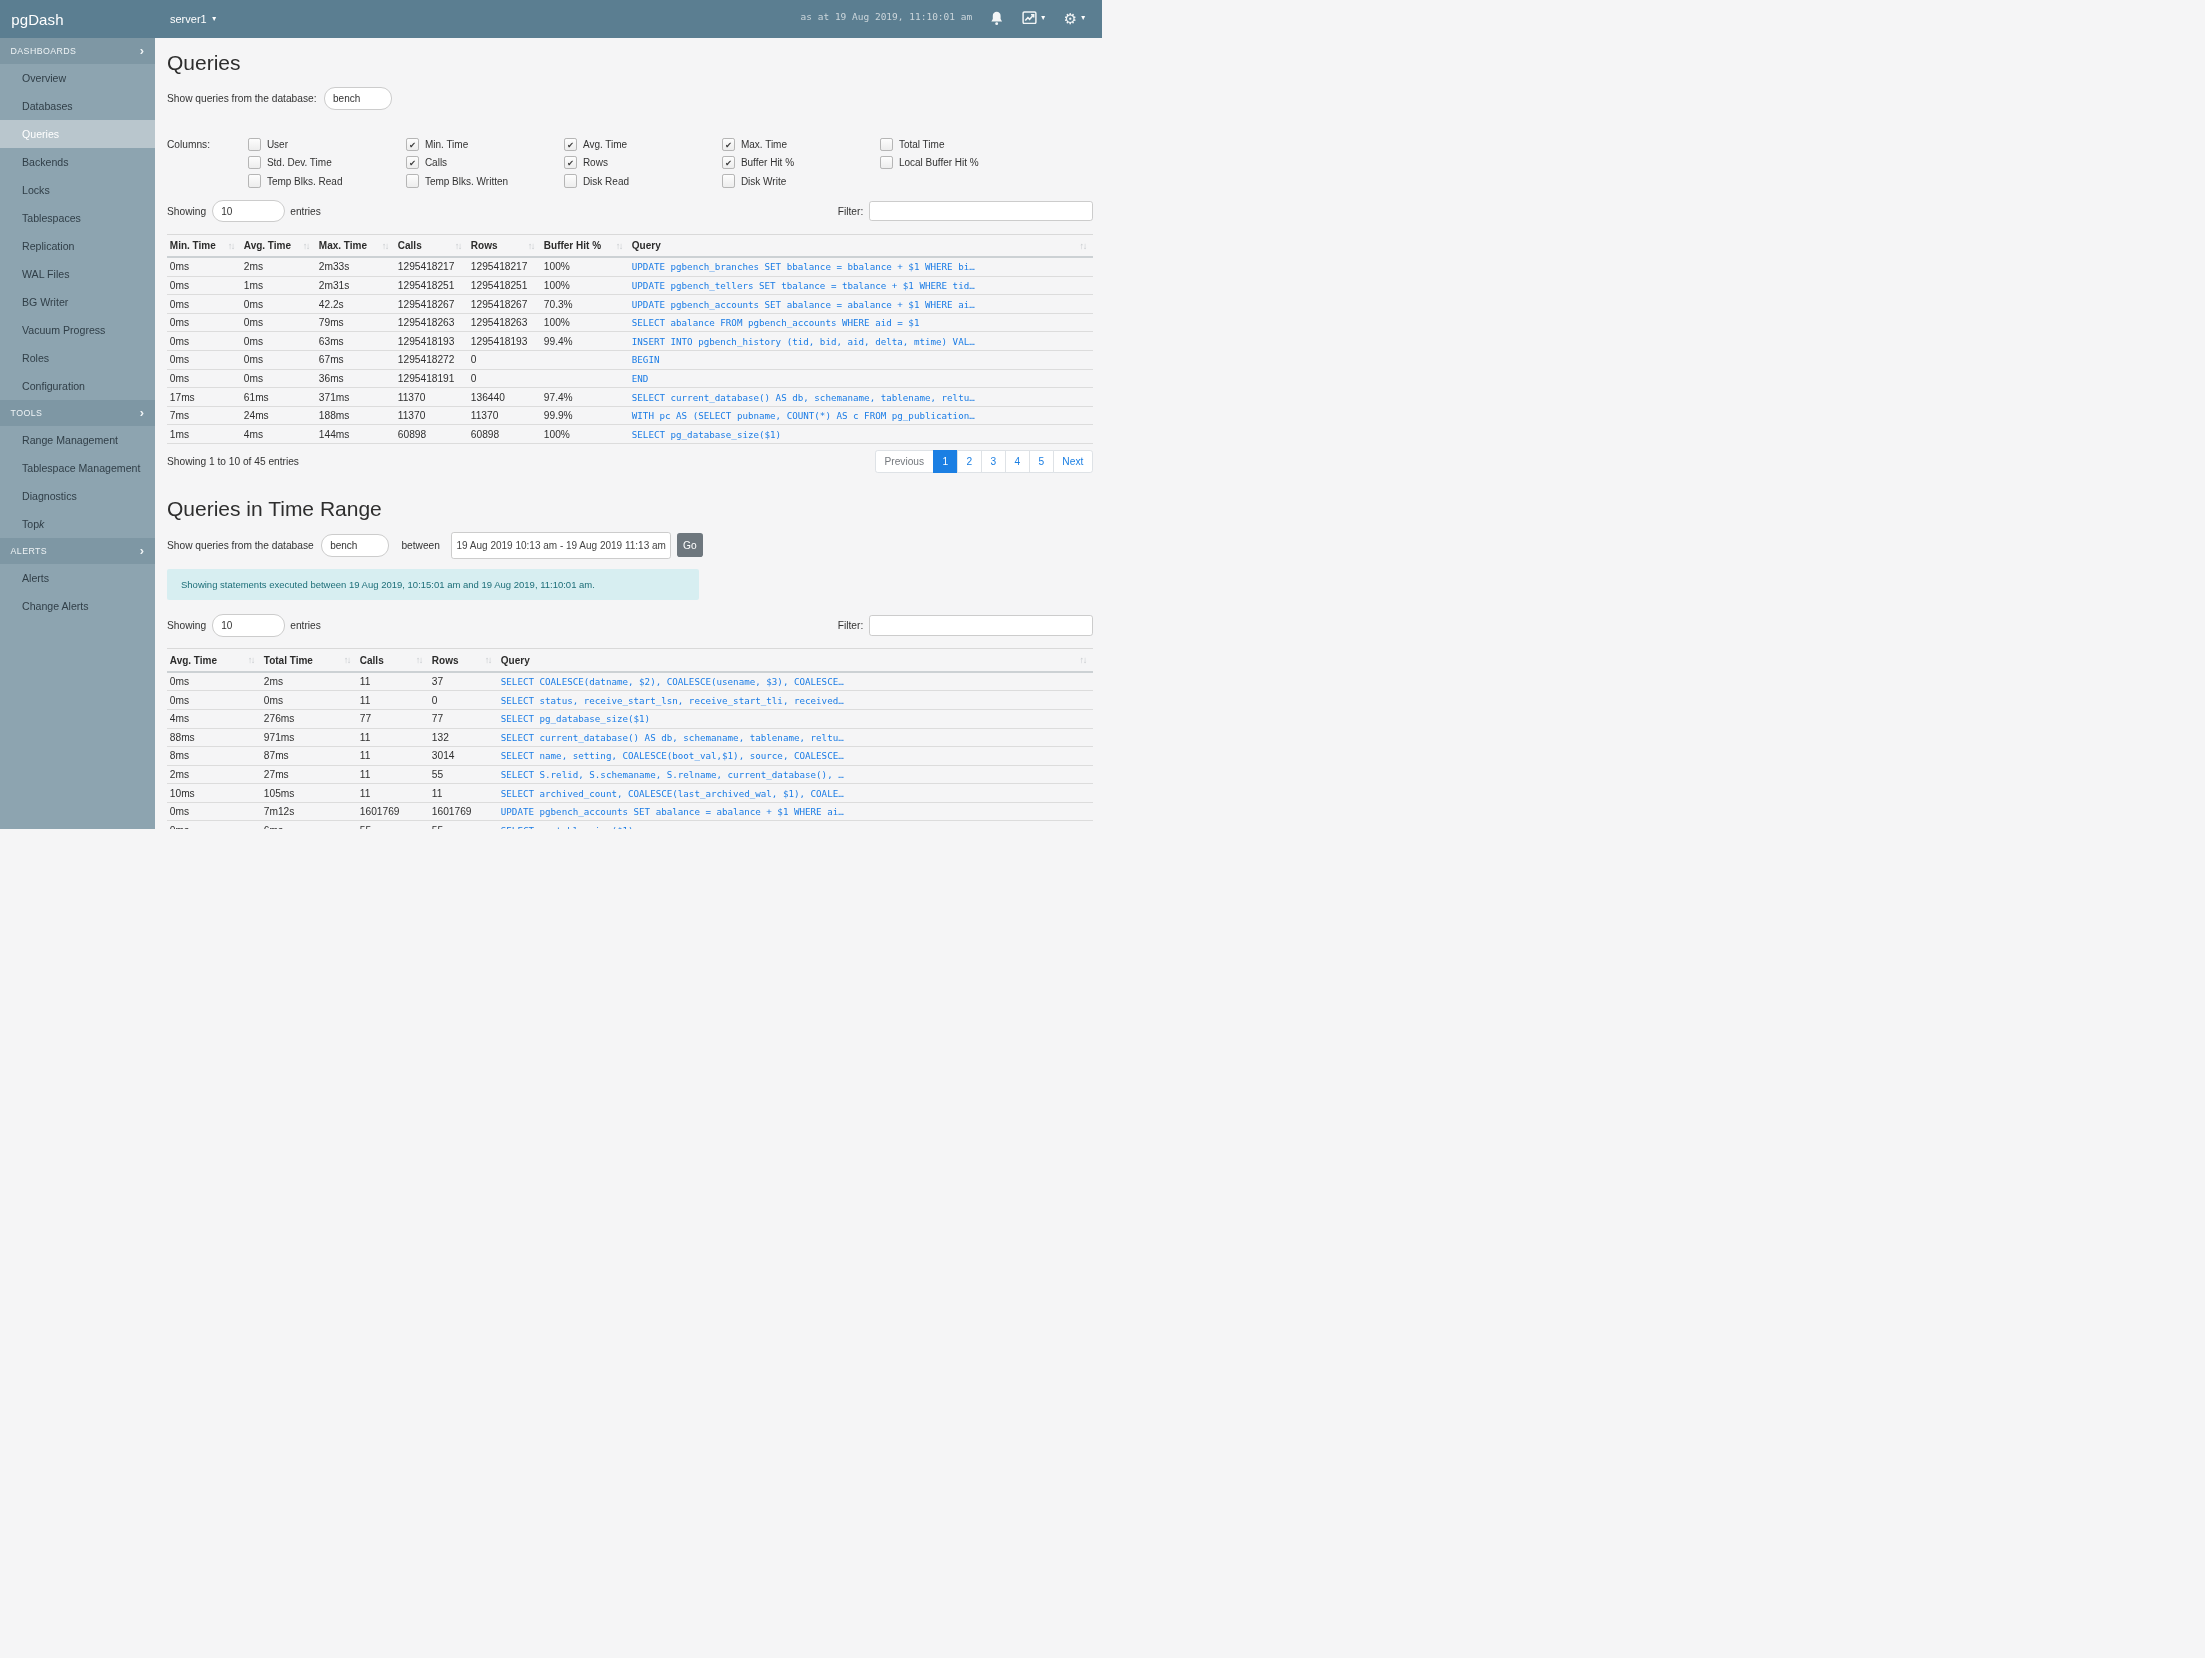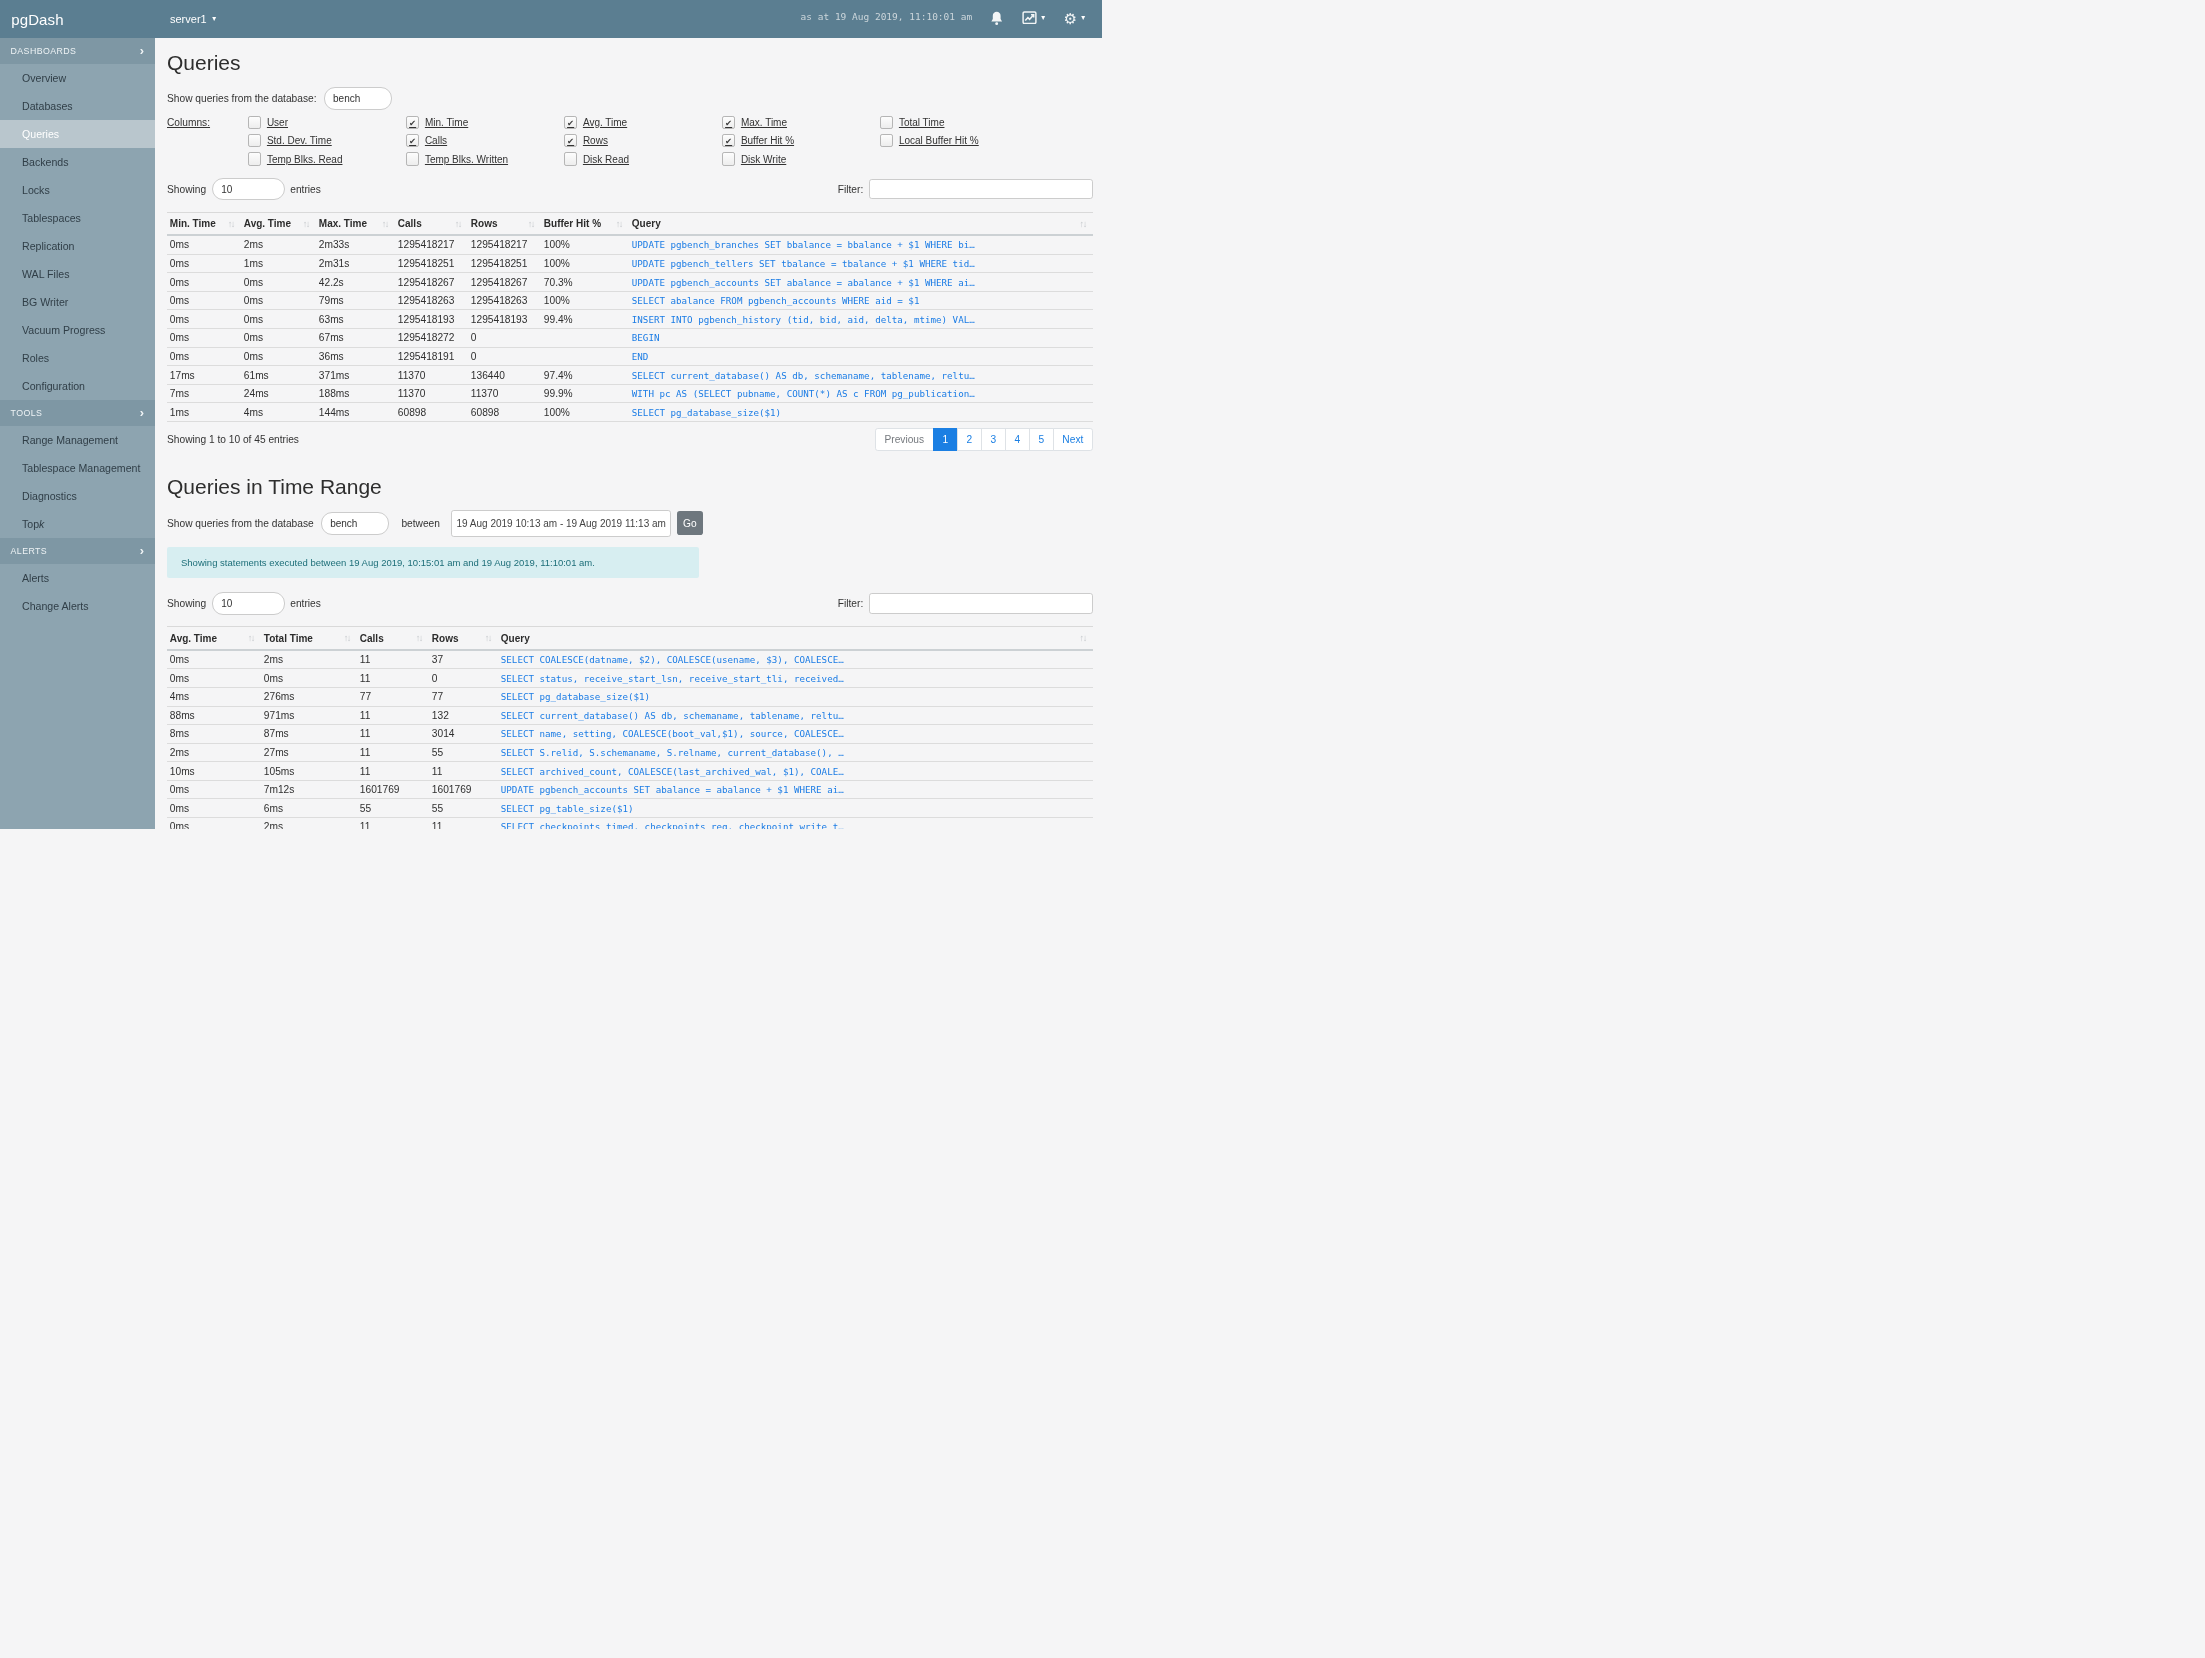--- a/index.html
+++ b/index.html
@@ -28,21 +28,21 @@
   .side-item.active{background:#b9c6cd;color:#fff;}
   .main{flex:1;box-sizing:border-box;padding:0 9.2px 0 12px;overflow:hidden;}
   
   h1,h2{font-weight:500;color:#2e2e2e;margin:0;}
   h1{font-size:21px;margin-top:13.4px;}
   h2{font-size:21px;margin-top:24px;}
   .dbrow{display:flex;align-items:center;margin-top:12px;font-size:10.2px;}
   .selbox{box-sizing:border-box;height:22.5px;background:#fff;border:0.7px solid #ccc;border-radius:11px;
     display:flex;align-items:center;padding-left:8.5px;font-size:10px;color:#333;cursor:pointer;}
   .db-sel{width:68px;margin-left:7px;}
-  .columns-row{display:flex;margin-top:6px;text-decoration:underline;}
+  .columns-row{display:flex;margin-top:28px;}
   .columns-label{width:81px;font-size:10.2px;padding-top:0.7px;}
   .checks-grid{display:grid;grid-template-columns:repeat(5,158px);row-gap:5px;}
   .check-item{display:flex;align-items:center;gap:5.6px;font-size:10px;color:#333;cursor:pointer;}
   .cbox{width:11.3px;height:11.3px;border:0.7px solid #b5b5b5;border-radius:2.1px;background:linear-gradient(#fdfdfd,#ededed);
     display:flex;align-items:center;justify-content:center;font-size:8.5px;color:#3c3c3c;flex:none;}
   .showrow{display:flex;align-items:center;margin-top:12px;font-size:10.2px;gap:5.6px;}
   .entries-sel{width:73px;text-align:center;}
   .filter-label{margin-left:auto;}
   .filter-input{width:224px;height:20.4px;border:0.7px solid #ccc;border-radius:2.8px;background:#fff;box-sizing:border-box;padding:0 5.6px;font-size:10px;font-family:"Liberation Sans",sans-serif;}
   

